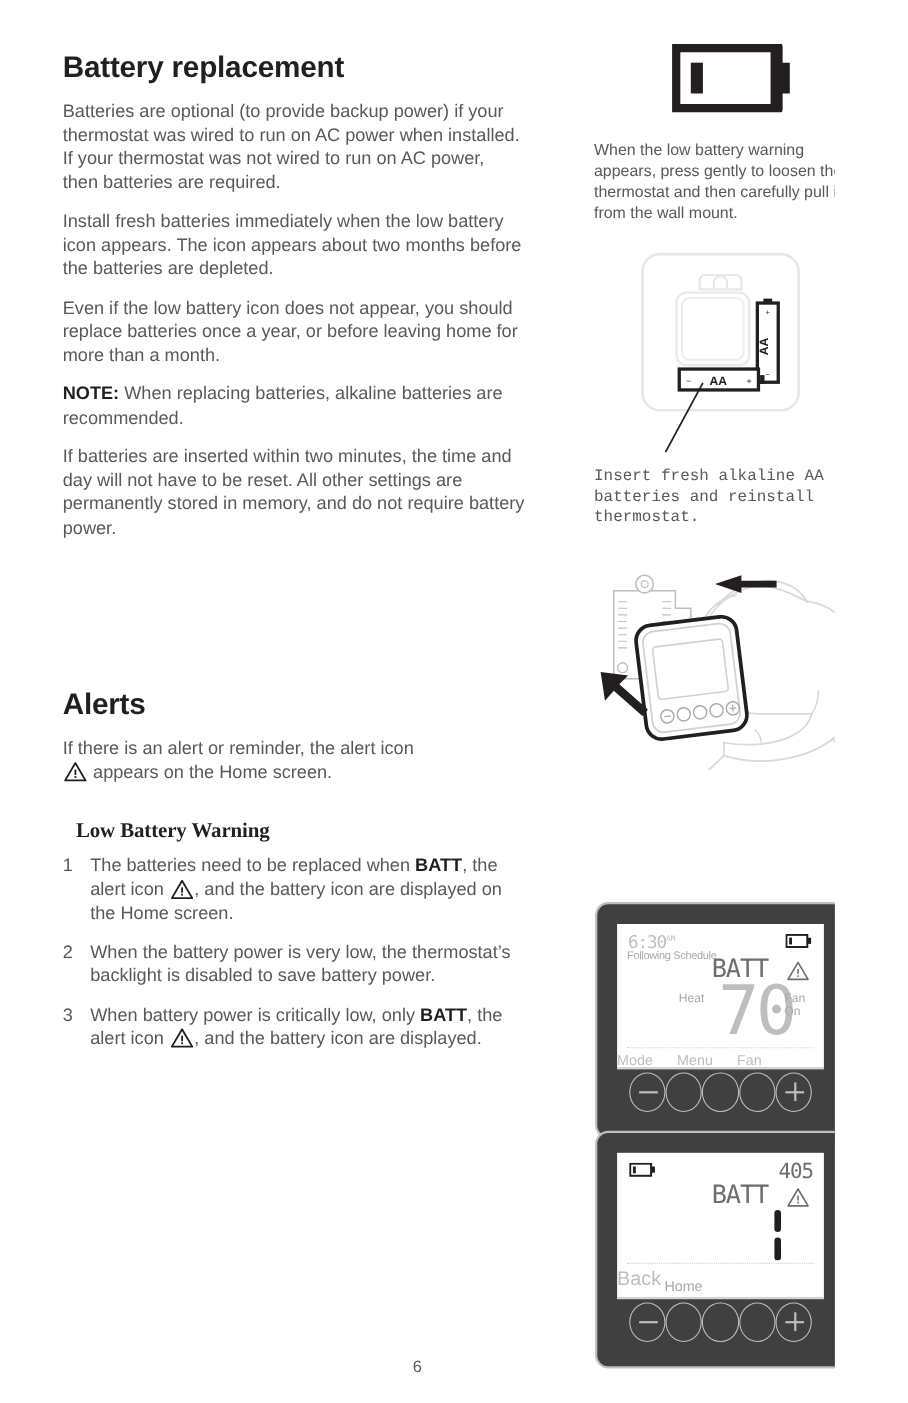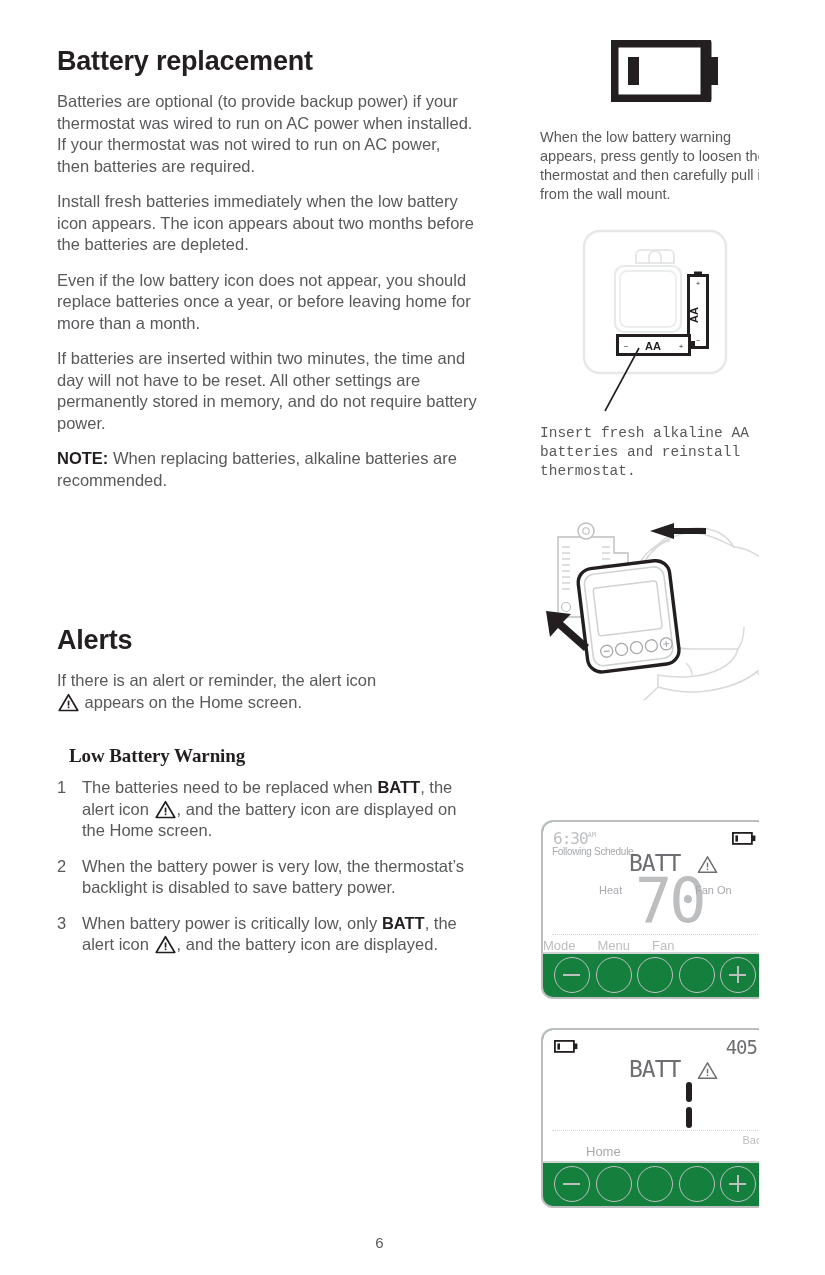--- a/index.html
+++ b/index.html
@@ -126,22 +126,22 @@
     position: absolute;
     left: 541px;
     width: 228px;
   }
   #tstat-home { top: 820px; }
   #tstat-crit { top: 1028px; }
 
   .tstat-body {
     border: 2px solid #bcbec0;
     border-radius: 12px;
-    background: #15803d;
-    padding: 0;
+    background: #404040;
+    padding: 18px;
     overflow: hidden;
   }
   .tstat-screen {
     position: relative;
     height: 130px;
     border-bottom: 2px solid #d1d3d4;
     background: #fff;
   }
   #tstat-crit .tstat-screen { height: 131px; }
 
@@ -279,22 +279,22 @@
     justify-content: flex-start;
     gap: 22px;
     font-size: 13px;
     color: #bcbec0;
   }
   .lcd-back {
     position: absolute;
     left: 0;
     right: 0;
     top: 104px;
-    text-align: right;
-    font-size: 11px;
+    text-align: left;
+    font-size: 18px;
     color: #bcbec0;
   }
   .lcd-home {
     position: absolute;
     left: 43px;
     top: 114px;
     font-size: 13px;
     color: #a7a9ac;
   }
   #crit-home-divider {
@@ -333,23 +333,23 @@
 
 <div class="page">
 
   <div class="col-left">
 
     <h1 class="section-title">Battery replacement</h1>
 
     <p class="body">Batteries are optional (to provide backup power) if your thermostat was wired to run on AC power when installed. If your thermostat was not wired to run on AC power, then batteries are required.</p>
     <p class="body">Install fresh batteries immediately when the low battery icon appears. The icon appears about two months before the batteries are depleted.</p>
     <p class="body">Even if the low battery icon does not appear, you should replace batteries once a year, or before leaving home for more than a month.</p>
+    <p class="body"><span class="bold-dark">NOTE:</span><span> When replacing batteries, alkaline batteries are recommended.</span></p>
+
     <p class="body">If batteries are inserted within two minutes, the time and day will not have to be reset. All other settings are permanently stored in memory, and do not require battery power.</p>
-
-    <p class="body"><span class="bold-dark">NOTE:</span><span> When replacing batteries, alkaline batteries are recommended.</span></p>
 
     <div style="margin-top:134px;">
       <h1 class="section-title">Alerts</h1>
 
       <p class="body"><span>If there is an alert or reminder, the alert icon</span><br><span class="tri-inline"><svg viewBox="0 0 24 21" width="21" height="19">
               <path d="M12 1.6 L22.6 19.6 L1.4 19.6 Z" fill="none" stroke="#231f20" stroke-width="1.9" stroke-linejoin="round"></path>
               <rect x="11.1" y="8.4" width="1.9" height="5.6" fill="#231f20"></rect>
               <rect x="11.1" y="15.1" width="1.9" height="1.9" fill="#231f20"></rect>
             </svg></span><span> appears on the Home screen.</span></p>
 

